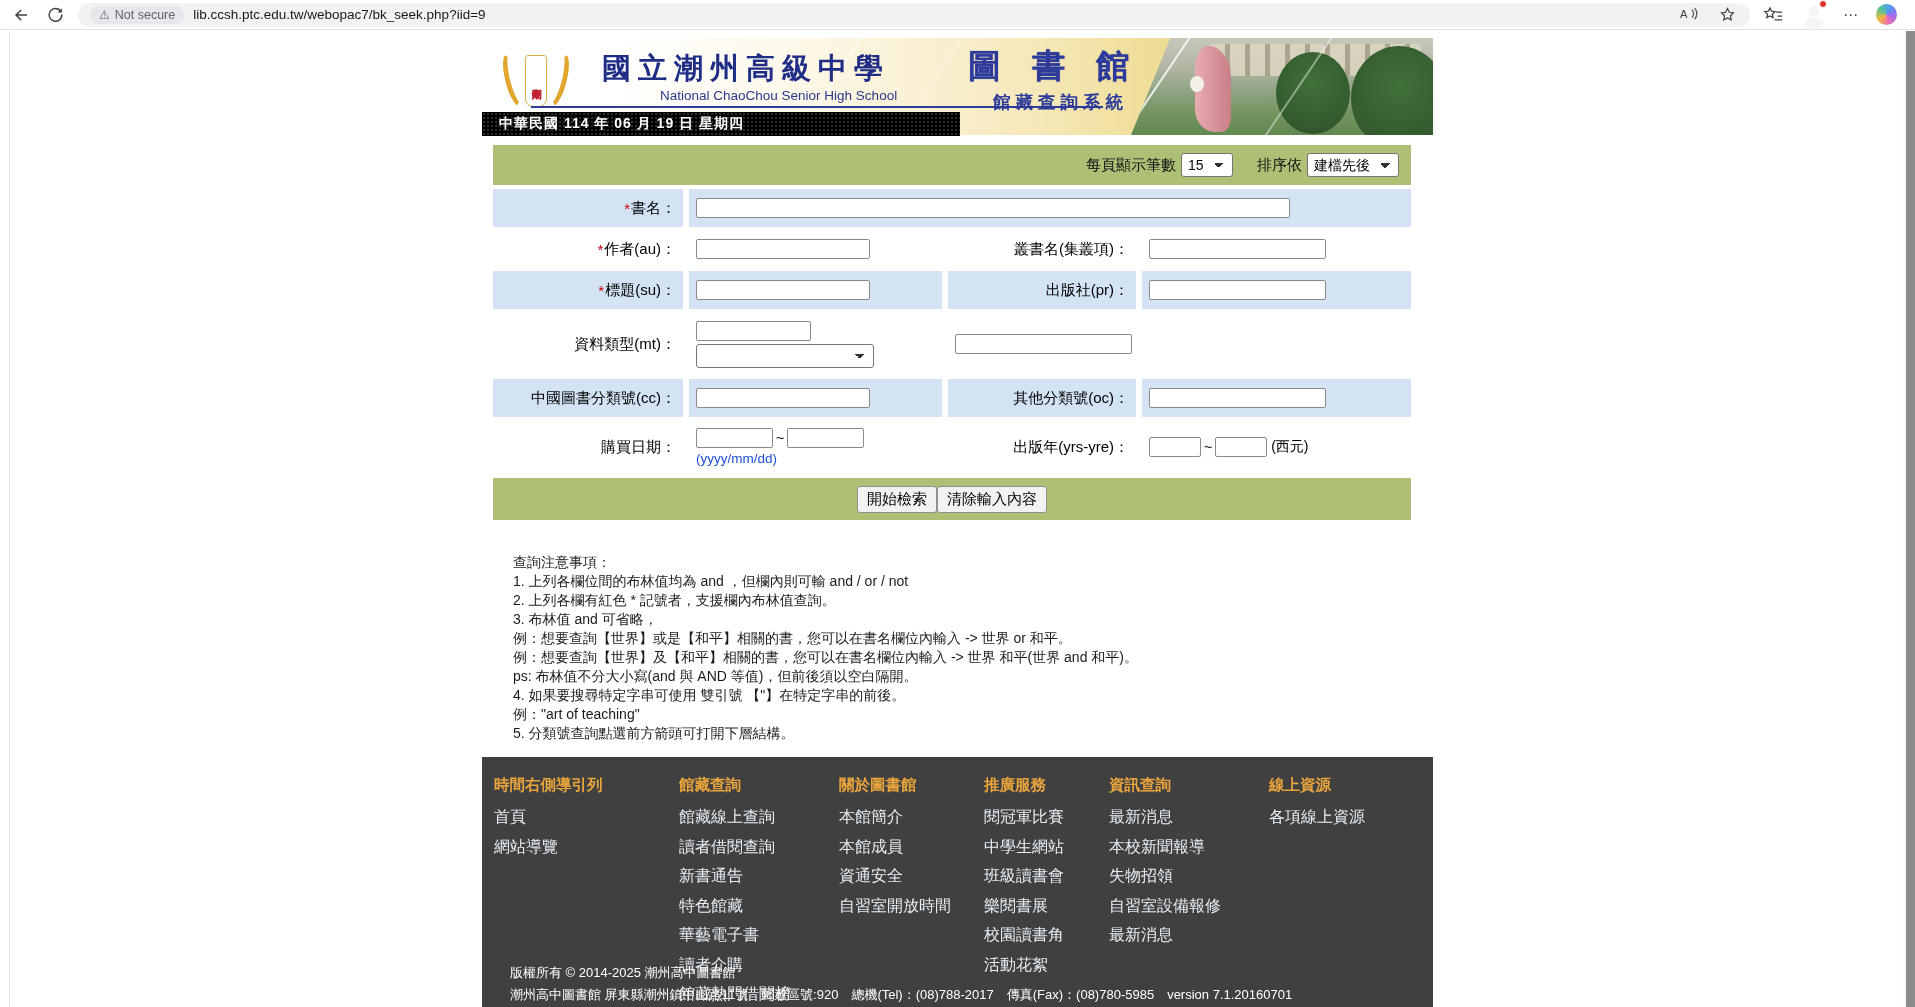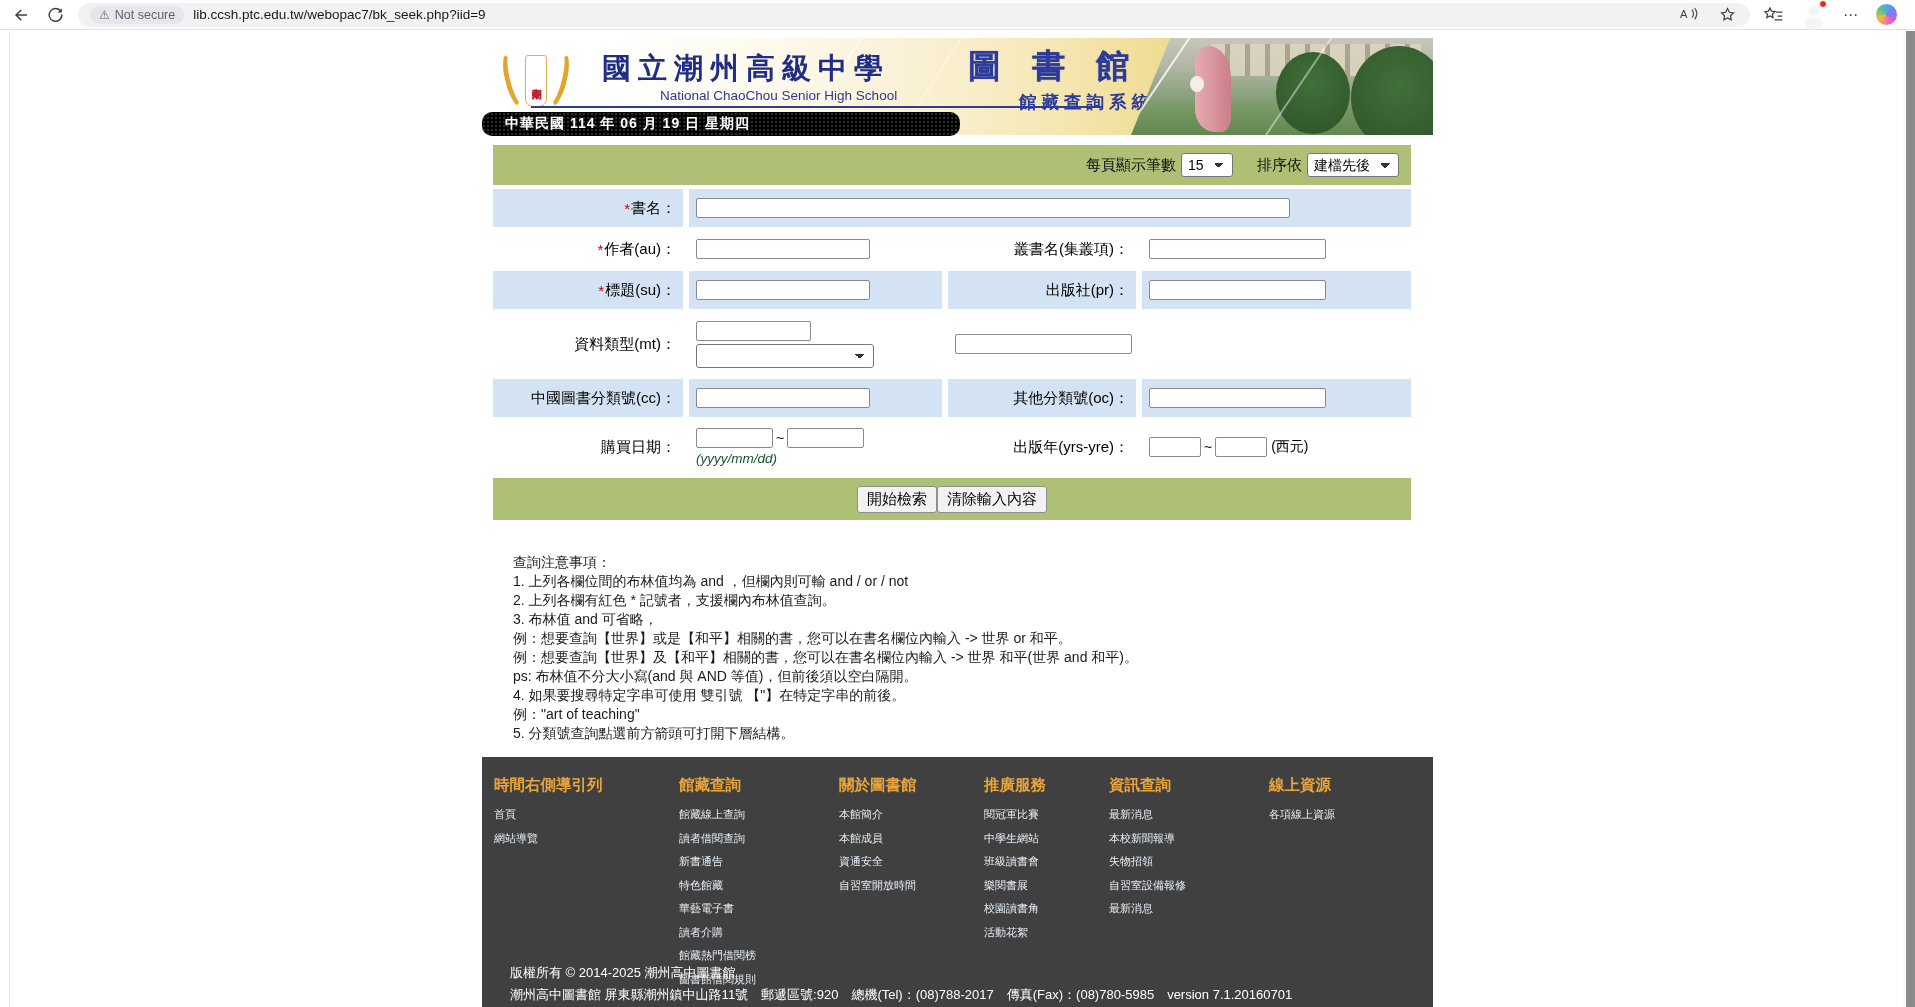--- a/index.html
+++ b/index.html
@@ -51,41 +51,41 @@
   .laurel-r { right:4px; transform:rotate(14deg) scaleX(-1); }
   .shield { width:22px; height:52px; background:#fff; border:1px solid #d9b24a; border-radius:3px 3px 8px 8px;
     color:#c21f2f; font-size:10px; font-weight:bold; writing-mode:vertical-rl; text-orientation:upright;
     display:flex; align-items:center; justify-content:center; line-height:1.05; }
   .school-zh { position:absolute; left:109px; top:11px; font-size:29px; font-weight:bold;
     letter-spacing:7px; color:#1f2d87; }
   .school-en { position:absolute; left:167px; top:50px; font-size:13.5px; color:#2c388e; }
   .b-underline { position:absolute; left:38px; top:68px; width:572px; height:2px; background:#2e3c9a; }
   .lib-title { position:absolute; left:475px; top:6px; font-size:33px; font-weight:bold;
     letter-spacing:11px; color:#2b3a9b; text-shadow:0 0 1px #2b3a9b; }
-  .lib-sub { position:absolute; left:526px; top:52px; font-size:17.5px; font-weight:bold;
+  .lib-sub { position:absolute; left:500px; top:52px; font-size:17.5px; font-weight:bold;
     letter-spacing:5px; color:#2b3a9b; }
   .photo { position:absolute; right:0; top:0; bottom:0; width:302px;
     clip-path:polygon(13% 0,100% 0,100% 100%,0 100%);
     background:linear-gradient(180deg,#c6c8bb 0%,#b4b7a6 28%,#93a687 52%,#74945f 78%,#618850 100%); }
   .bldg { position:absolute; top:6px; left:26%; right:4%; height:32px; border-radius:3px; opacity:.85;
     background:repeating-linear-gradient(90deg,#dcd6c1 0 15px,#a89f88 15px 20px); }
   .tree { position:absolute; border-radius:50%; background:radial-gradient(circle at 50% 38%,#41703a,#2d5128); }
   .tree1 { left:48%; top:14%; width:74px; height:82px; }
   .tree2 { right:-14px; top:8%; width:96px; height:104px; }
   .sculp { position:absolute; left:64px; top:8px; width:36px; height:86px;
     background:linear-gradient(90deg,#e8abb2,#c97f88); border-radius:16px 28px 12px 24px / 28px 38px 18px 28px; }
   .sculp::after { content:""; position:absolute; left:-5px; top:30px; width:14px; height:16px;
     background:#f2efe8; border-radius:50%; }
   .p-diag { position:absolute; width:2px; height:170%; background:rgba(255,255,255,.8); transform:rotate(34deg); top:-24px; }
 
   
   .datebar { position:absolute; left:0; top:74px; width:478px; height:24px; z-index:6;
     background:#000 radial-gradient(#2d2d2d 1px,transparent 1px); background-size:4px 4px;
-    border-radius:10px; color:#fff; font-size:14px; font-weight:bold;
-    display:flex; align-items:center; padding-left:23px; letter-spacing:1px; }
+    border-radius:0; color:#fff; font-size:14px; font-weight:bold;
+    display:flex; align-items:center; padding-left:17px; letter-spacing:1px; }
 
   
   .form { margin:10px 0 0 11px; width:918px; }
   .bar { background:#adc076; }
   .bar-top { height:40px; display:flex; align-items:center; justify-content:flex-end;
     padding-right:12px; gap:5px; font-size:15px; color:#101010; }
   .gap14 { width:14px; }
   .sel { height:24px; font-size:14px; border:1px solid #767676; border-radius:3px; background-color:#fff;
     appearance:none; -webkit-appearance:none; padding:0 28px 0 6px;
     background-image:linear-gradient(45deg,transparent 50%,#333 50%),linear-gradient(135deg,#333 50%,transparent 50%);
@@ -99,39 +99,39 @@
     font-size:15px; color:#000; white-space:nowrap; }
   .req { color:#cc0000; margin-right:1px; }
   .inp { display:flex; align-items:center; padding-left:7px; }
   .inp-col { flex-direction:column; align-items:flex-start; justify-content:center; gap:3px; }
   .span3 { grid-column:2 / 5; }
   .ti { height:20px; border:1px solid #8a8a8a; border-radius:2px; font-size:13px; padding:0 4px; background:#fff; }
   .w594{width:594px;} .w174{width:174px;} .w177{width:177px;} .w115{width:115px;}
   .w77{width:77px;} .w52{width:52px;}
   .sel-mt { width:178px; }
   .tilde { margin:0 3px; font-size:14px; }
-  .hint { font-size:13.5px; color:#14532d;font-style:italic; }
+  .hint { font-size:13.5px; color:#1d4ed8; }
   .suffix { margin-left:4px; font-size:14px; }
   .inline { display:flex; align-items:center; }
   .bar-bottom { height:42px; margin-top:4px; display:flex; align-items:center; justify-content:center; }
   .btn { font-size:15px; color:#000; padding:3px 9px; background:#f2f2f2;
     border:1px solid #8f8f8f; border-radius:3px; cursor:pointer;
     font-family:"Liberation Sans","DejaVu Sans",sans-serif; }
 
   
   .notes { margin:33px 0 0 31px; font-size:14px; color:#1a1a1a; }
   .notes div { height:19px; line-height:19px; }
 
   
   .footer { margin-top:14px; background:#404040; height:308px; position:relative;
     padding:18px 0 0 12px; }
   .fcols { display:flex; }
   .fcol0{width:185px;} .fcol1{width:160px;} .fcol2{width:145px;} .fcol3{width:125px;} .fcol4{width:160px;}
   .fhead { color:#e9a53c; font-size:15.5px; font-weight:bold; margin-bottom:11px; }
-  .flink { font-size:11px; color:#e6eef4; margin-bottom:8.5px; cursor:pointer; }
+  .flink { font-size:16px; color:#e6eef4; margin-bottom:8.5px; cursor:pointer; }
   .fbottom { position:absolute; top:205px; left:28px; right:20px; color:#ffffff; font-size:13px; line-height:22px; }
 </style>
 </head>
 <body>
 
 <div class="chrome">
   <span class="nav-ic">
     <svg class="ic" width="18" height="18" viewBox="0 0 24 24">
         <path fill="#3f4043" d="M20 11H7.8l5.1-5.1L11.5 4.5 4 12l7.5 7.5 1.4-1.4L7.8 13H20z"></path>
       </svg>

